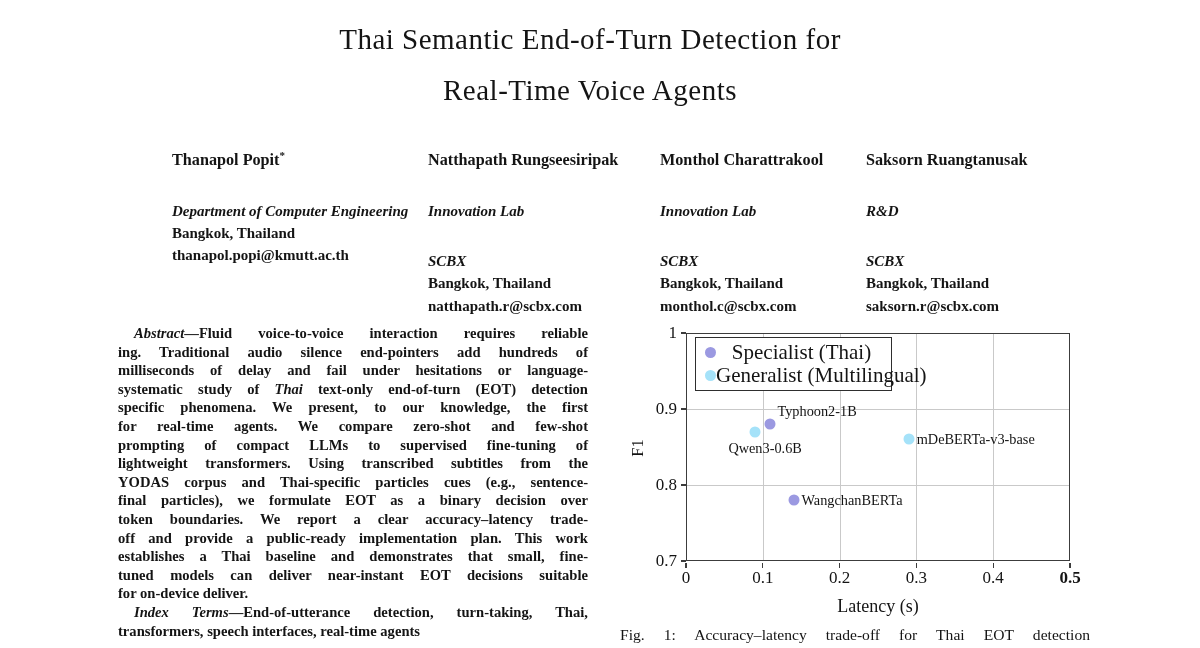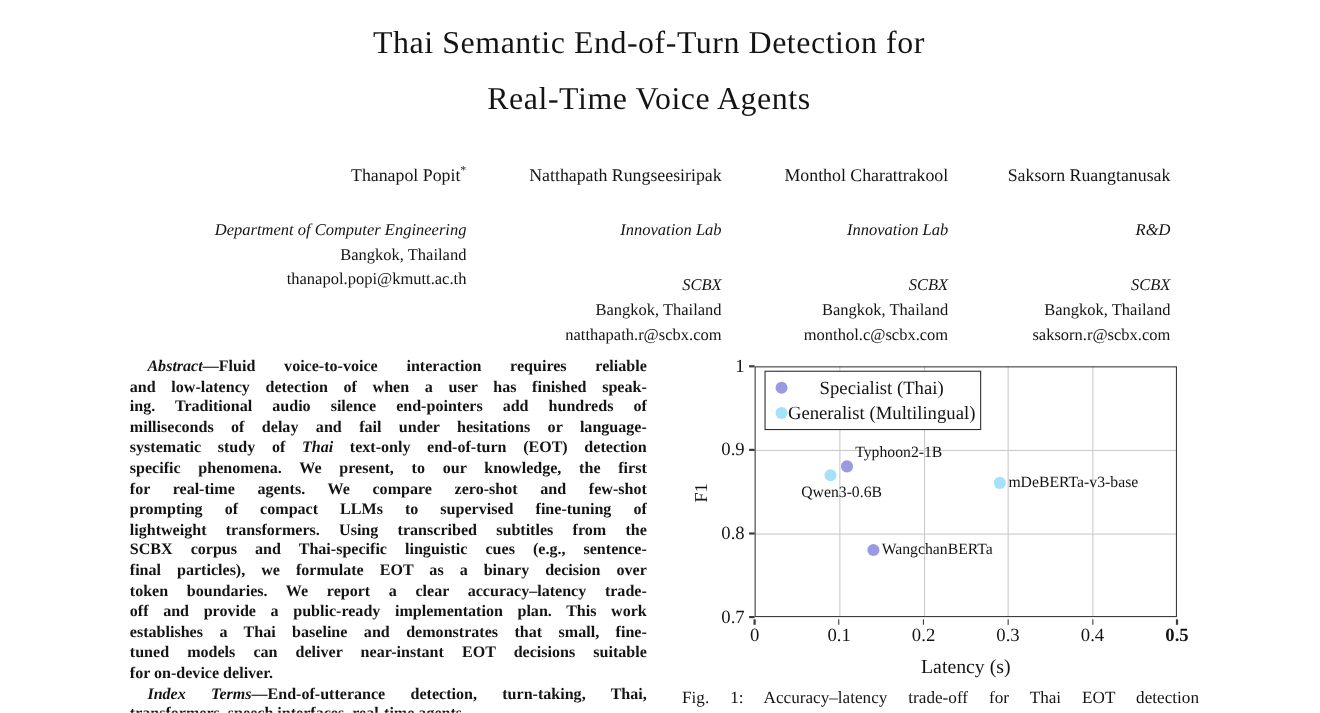--- a/index.html
+++ b/index.html
@@ -6,21 +6,21 @@
   html, body { width: 1200px; height: 648px; overflow: hidden; background: #ffffff; }
   body { font-family: "Liberation Serif", serif; color: #141414; position: relative; }
 
   
   .title { position: absolute; top: 14px; left: 0; width: 1180px; text-align: center; }
   .title div { font-size: 29px; line-height: 51px; letter-spacing: 0.5px; }
 
   
   .authors { position: absolute; top: 144px; left: 170px; width: 896px;
              display: flex; justify-content: center; gap: 4px; }
-  .author-col { text-align: right; line-height: 22.3px; font-size: 15px; }
+  .author-col { text-align: left; line-height: 22.3px; font-size: 15px; font-weight: bold; }
   .author-col .a-name { font-size: 16.2px; }
   .author-col .a-name sup { font-size: 11px; }
   .author-col .it { font-style: italic; margin-top: 28px; }
   .c1 { width: 252px; } .c2 { width: 228px; } .c3 { width: 202px; } .c4 { width: 198px; }
 
   
   .leftcol { position: absolute; left: 118px; top: 324px; width: 470px;
              font-weight: 700; font-size: 14.6px; line-height: 18.6px; }
   .leftcol .jline { text-align: justify; text-align-last: justify; white-space: normal; }
   .leftcol .jline.noj { text-align: left; text-align-last: left; }
@@ -38,21 +38,21 @@
   .dot { position: absolute; width: 11px; height: 11px; border-radius: 50%; transform: translate(-50%,-50%); }
   .ptlab { position: absolute; font-size: 14.3px; white-space: nowrap; }
   .xlab { position: absolute; left: 66px; width: 384px; top: 276px; text-align: center; font-size: 18px; }
   .ylab { position: absolute; left: -12px; top: 118px; width: 60px; text-align: center;
           transform: rotate(-90deg); font-size: 16.5px; }
   .fig-caption { position: absolute; left: 0; top: 306px; width: 470px; font-size: 15.6px;
                  text-align: justify; text-align-last: justify; }
   .legend { position: absolute; border: 1.5px solid #2e2e2e; background: #ffffff; padding: 3px 4px; }
   .legend-row { display: flex; align-items: center; height: 23px; }
   .legend-marker { width: 11px; height: 11px; border-radius: 50%; margin-left: 5px; flex: 0 0 auto; }
-  .legend-label { flex: 1; text-align: center; font-size: 17px; white-space: nowrap; }
+  .legend-label { flex: 1; text-align: center; font-size: 21px; white-space: nowrap; }
 </style>
 </head>
 <body>
 
 <div class="title">
   <div>Thai Semantic End-of-Turn Detection for</div>
   <div>Real-Time Voice Agents</div>
 </div>
 
 <div class="authors">
@@ -80,29 +80,28 @@
     <div class="a-name"><span>Saksorn Ruangtanusak</span><sup></sup></div>
     <div class="it">R&amp;D</div>
     <div class="it">SCBX</div>
     <div>Bangkok, Thailand</div>
     <div>saksorn.r@scbx.com</div>
   </div>
 </div>
 
 <div class="leftcol" id="leftcol">
     <div class="jline indent"><i>Abstract</i>—Fluid voice-to-voice interaction requires reliable</div>
-    <div class="jline">and low-latency detection of when a user has finished speak-</div>
     <div class="jline">ing. Traditional audio silence end-pointers add hundreds of</div>
     <div class="jline">milliseconds of delay and fail under hesitations or language-</div>
     <div class="jline">systematic study of <i>Thai</i> text-only end-of-turn (EOT) detection</div>
     <div class="jline">specific phenomena. We present, to our knowledge, the first</div>
     <div class="jline">for real-time agents. We compare zero-shot and few-shot</div>
     <div class="jline">prompting of compact LLMs to supervised fine-tuning of</div>
     <div class="jline">lightweight transformers. Using transcribed subtitles from the</div>
-    <div class="jline">SCBX corpus and Thai-specific linguistic cues (e.g., sentence-</div>
+    <div class="jline">YODAS corpus and Thai-specific particles cues (e.g., sentence-</div>
     <div class="jline">final particles), we formulate EOT as a binary decision over</div>
     <div class="jline">token boundaries. We report a clear accuracy–latency trade-</div>
     <div class="jline">off and provide a public-ready implementation plan. This work</div>
     <div class="jline">establishes a Thai baseline and demonstrates that small, fine-</div>
     <div class="jline">tuned models can deliver near-instant EOT decisions suitable</div>
     <div class="jline noj">for on-device deliver.</div>
     <div class="jline indent"><i>Index Terms</i>—End-of-utterance detection, turn-taking, Thai,</div>
     <div class="jline noj">transformers, speech interfaces, real-time agents</div>
   </div>
 

